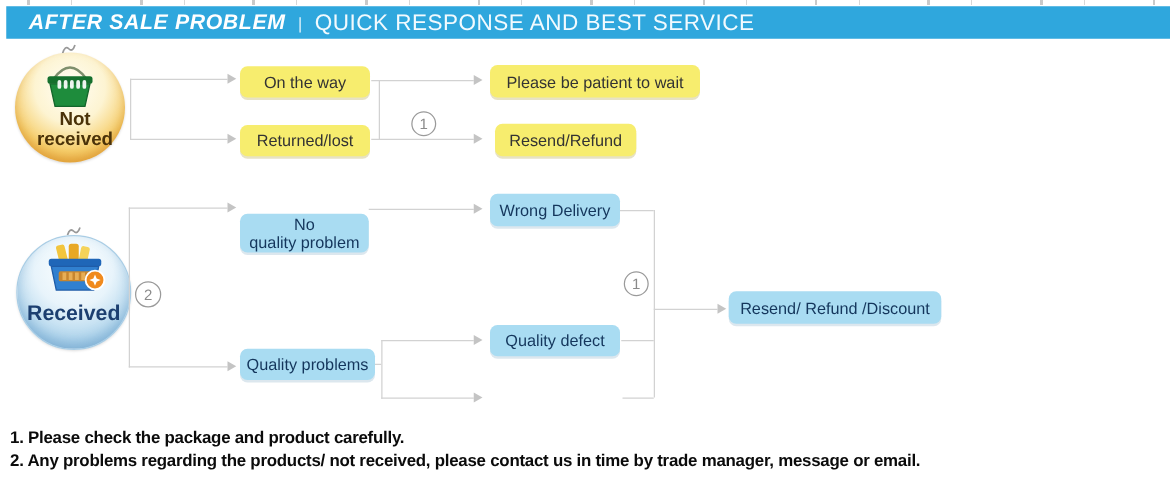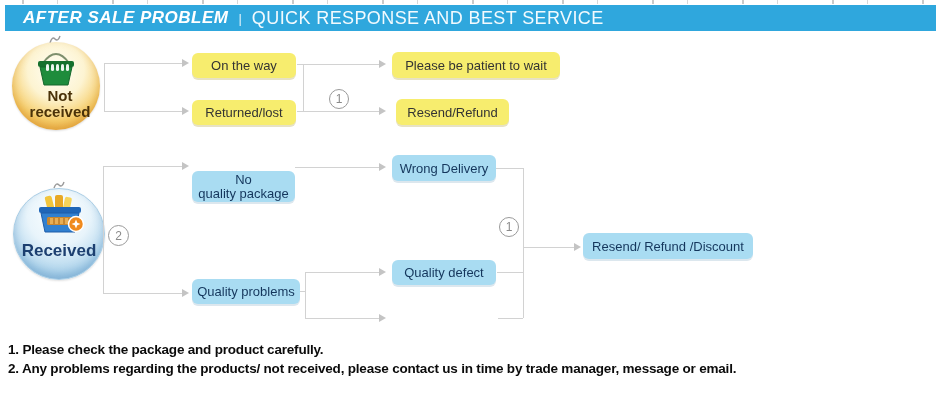--- a/index.html
+++ b/index.html
@@ -140,21 +140,21 @@
   <div class="hline" style="left:103px;top:166px;width:79px;"></div>
   <div class="arr" style="left:182px;top:162px;"></div>
   <div class="hline" style="left:103px;top:293px;width:79px;"></div>
   <div class="arr" style="left:182px;top:289px;"></div>
 
   <div class="badge b19" style="left:108px;top:225px;">2</div>
 
   <div class="box bbox" style="left:192px;top:151px;width:103px;height:31px;line-height:14px;margin-top:20px;">
     <span>
       <span style="display:block;">No</span>
-      <span style="display:block;">quality package</span>
+      <span style="display:block;">quality problem</span>
     </span>
   </div>
   <div class="box bbox" style="left:392px;top:155px;width:104px;height:26px;">
     <span>Wrong Delivery</span>
   </div>
 
   <div class="hline" style="left:295px;top:167px;width:84px;"></div>
   <div class="arr" style="left:379px;top:163px;"></div>
 
   <div class="box bbox" style="left:192px;top:279px;width:108px;height:25px;">

